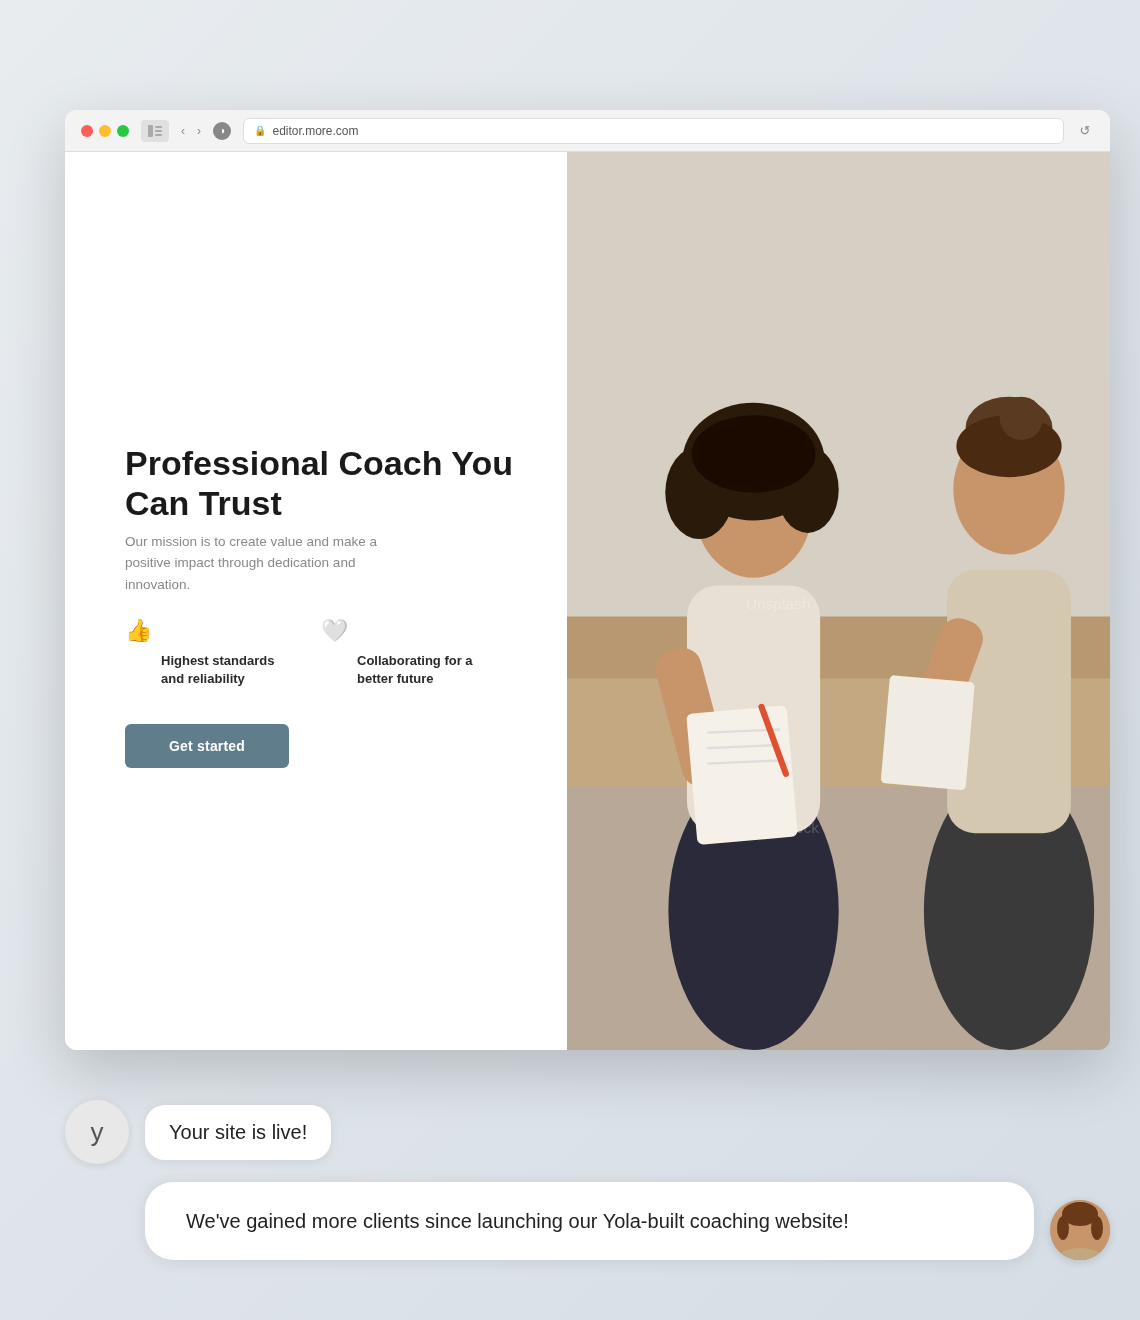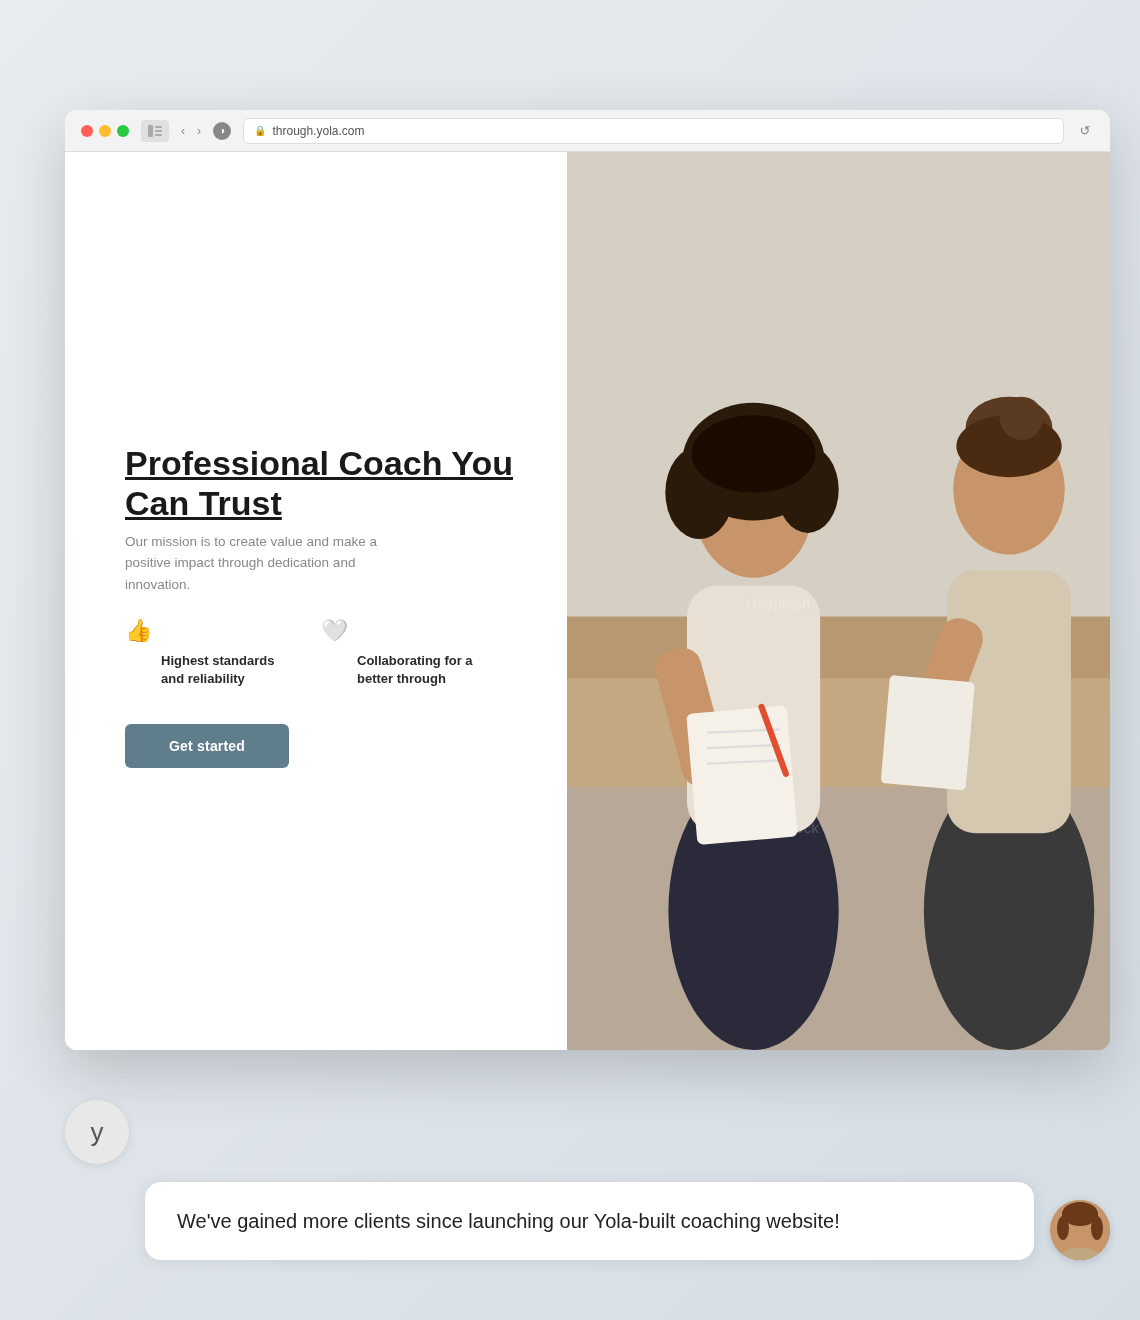--- a/index.html
+++ b/index.html
@@ -144,21 +144,20 @@
       position: relative;
       text-align: center;
     }
 
     .hero-heading {
       font-size: 34px;
       font-weight: 800;
       color: #1a1a1a;
       line-height: 1.15;
       margin-bottom: 8px;
-      text-decoration: underline;
     }
 
     .hero-description {
       font-size: 13.5px;
       color: #888;
       line-height: 1.6;
       margin-bottom: 23px;
       max-width: 280px;
     }
 
@@ -243,22 +242,22 @@
 
     .chat-row-2 {
       display: flex;
       align-items: flex-end;
       gap: 16px;
       padding-left: 80px;
     }
 
     .chat-bubble-2 {
       background: #fff;
-      border-radius: 16px;
-      padding: 24px 32px;
+      border-radius: 28px;
+      padding: 24px 41px;
       font-size: 20px;
       font-weight: 400;
       color: #222;
       line-height: 1.5;
       box-shadow: 0 2px 16px rgba(0,0,0,0.09);
       flex: 1;
     }
 
     .user-avatar {
       width: 60px;
@@ -296,39 +295,39 @@
         <rect x="7" y="1" width="7" height="2" rx="1" fill="#aaa"></rect>
         <rect x="7" y="5" width="7" height="2" rx="1" fill="#aaa"></rect>
         <rect x="7" y="9" width="7" height="2" rx="1" fill="#aaa"></rect>
       </svg>
     </div>
     <span class="nav-arrow">‹</span>
     <span class="nav-arrow">›</span>
     <div class="brightness-icon">◑</div>
     <div class="address-bar">
       <span class="lock-icon">🔒</span>
-      <span>through.yola.com</span>
+      <span>editor.more.com</span>
     </div>
     <div class="reload-icon">↺</div>
   </div>
 
   <div class="website-content">
 
     <div class="website-left">
       <h1 class="hero-heading">Professional Coach You Can Trust</h1>
       <p class="hero-description">Our mission is to create value and make a positive impact through dedication and innovation.</p>
 
       <div class="features-row">
         <div class="feature-item">
           <span class="feature-icon">👍</span>
           <span class="feature-label">Highest standards and reliability</span>
         </div>
         <div class="feature-item">
           <span class="feature-icon">🤍</span>
-          <span class="feature-label">Collaborating for a better through</span>
+          <span class="feature-label">Collaborating for a better future</span>
         </div>
       </div>
 
       <button class="cta-button">Get started</button>
     </div>
 
     <div class="website-right">
       <div class="hero-image">
         <svg class="hero-svg" viewBox="0 0 500 580" xmlns="http://www.w3.org/2000/svg" preserveAspectRatio="xMidYMid slice">
 
@@ -382,20 +381,23 @@
     </div>
   </div>
 </div>
 
 <div class="chat-overlay">
 
   <div class="chat-row-1">
     <div class="yola-avatar">
       <span>y</span>
     </div>
+    <div class="chat-bubble-1">
+      <span>Your site is live!</span>
+    </div>
   </div>
 
   <div class="chat-row-2">
     <div class="chat-bubble-2">
       <span>We've gained more clients since launching our Yola-built coaching website!</span>
     </div>
     <div class="user-avatar">
       <svg width="60" height="60" viewBox="0 0 60 60" xmlns="http://www.w3.org/2000/svg">
         <circle cx="30" cy="30" r="30" fill="#c8956a"></circle>
 

